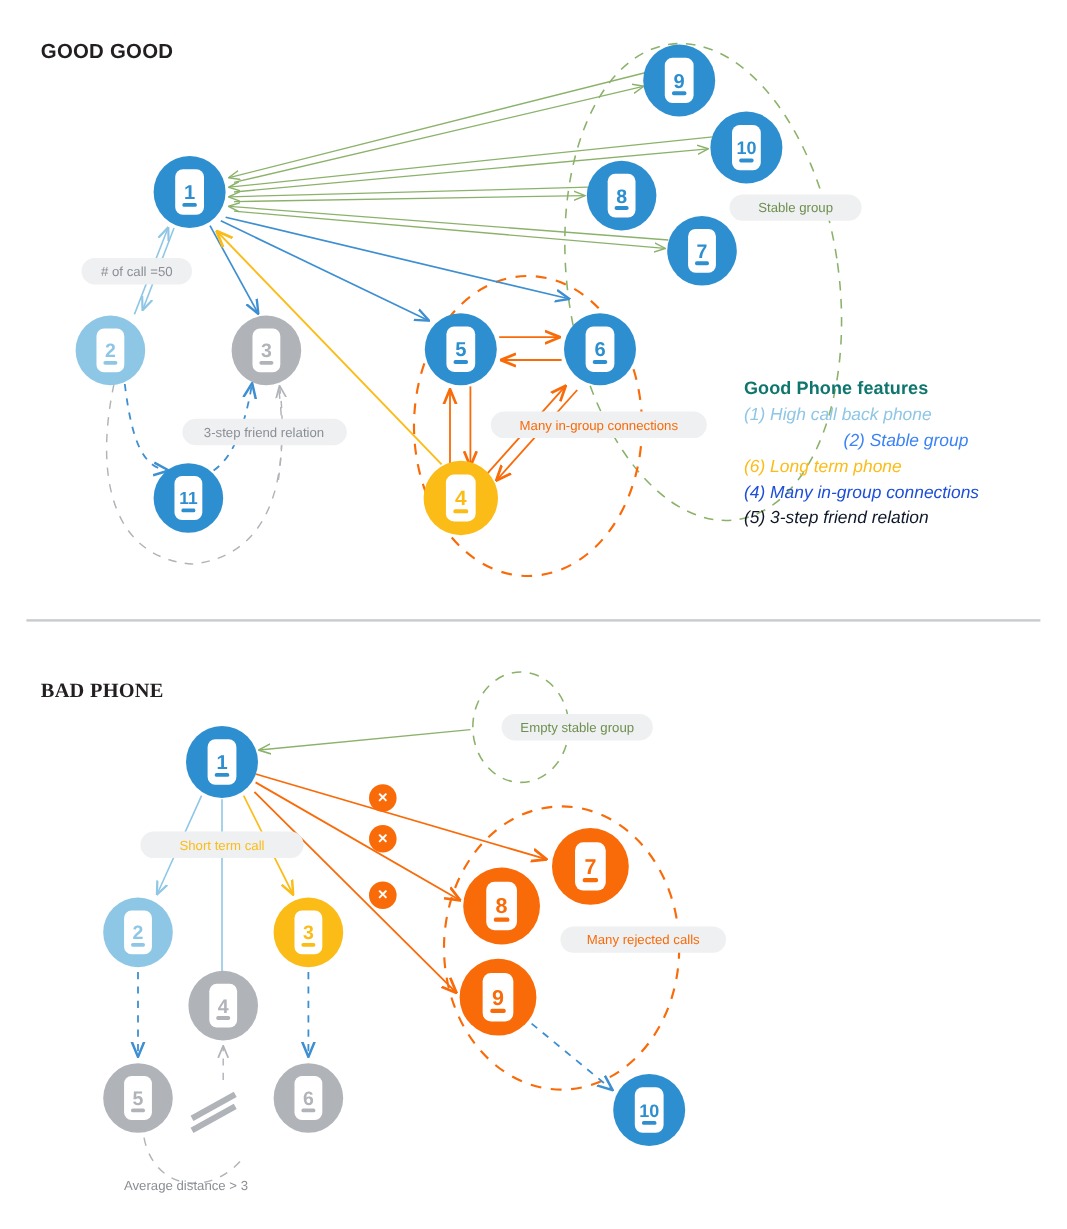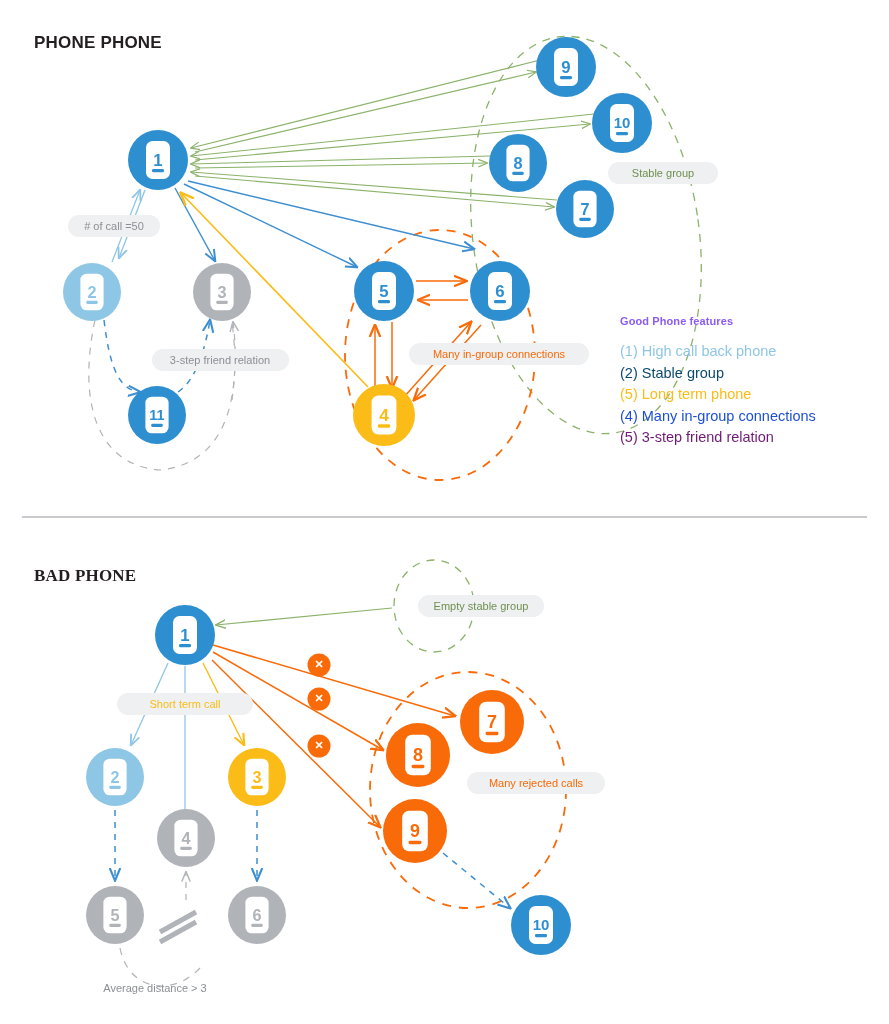--- a/index.html
+++ b/index.html
@@ -36,43 +36,44 @@
     height: 2px;
     background: #c8cace;
   }
 
   .legend {
     position: absolute;
     width: 270px;
   }
   #good-legend { left: 620px; top: 315px; }
   .legend-title {
-    font-size: 11px;
+    font-size: 15px;
     font-weight: bold;
-    color: #8b5cf6;
-    margin-bottom: 14px;
+    color: #0f766e;
+    margin-bottom: 4px;
     letter-spacing: 0.1px;
   }
   .legend-item {
     font-size: 14.5px;
     line-height: 21.5px;
     white-space: nowrap;
+    font-style: italic;
   }
 
   svg { display: block; }
   .pill-text {
     font-family: "Liberation Sans", sans-serif;
     font-size: 11px;
   }
 </style>
 </head>
 <body>
 
 <div class="panel" id="good-panel">
-  <div class="section-title" id="good-title">PHONE PHONE</div>
+  <div class="section-title" id="good-title">GOOD GOOD</div>
 
   <svg id="good-svg" width="889" height="512">
     <defs>
       <marker id="ah-green" markerWidth="9" markerHeight="9" refX="8" refY="4.5" orient="auto">
         <path d="M0,1 L8.5,4.5 L0,8" fill="none" stroke="#8bb26a" stroke-width="1.1"></path>
       </marker>
       <marker id="ah-blue" markerWidth="9" markerHeight="9" refX="8" refY="4.5" orient="auto">
         <path d="M0,1 L8.5,4.5 L0,8" fill="none" stroke="#3d8fd1" stroke-width="1.4"></path>
       </marker>
       <marker id="ah-bluelight" markerWidth="9" markerHeight="9" refX="8" refY="4.5" orient="auto">
@@ -224,24 +225,24 @@
           <text x="585" y="210.5" text-anchor="middle" dominant-baseline="middle" fill="#2e8fd0" font-family="&quot;Liberation Sans&quot;, sans-serif" font-size="16.240000000000002" font-weight="600">7</text>
           <rect x="579.2" y="217.7696" width="11.600000000000001" height="3.19" rx="1.4" fill="#2e8fd0"></rect>
         </g>
       </g>
   </svg>
 
   <div class="legend" id="good-legend">
     <div class="legend-title">Good Phone features</div>
     <div id="good-legend-items">
         <div class="legend-item" style="color: rgb(142, 198, 230);">(1) High call back phone</div>
-        <div class="legend-item" style="color: #0c4a6e;">(2) Stable group</div>
-        <div class="legend-item" style="color: rgb(252, 188, 23);">(5) Long term phone</div>
+        <div class="legend-item" style="color: #3b82f6; text-align: center;">(2) Stable group</div>
+        <div class="legend-item" style="color: rgb(252, 188, 23);">(6) Long term phone</div>
         <div class="legend-item" style="color: #1d4ed8;">(4) Many in-group connections</div>
-        <div class="legend-item" style="color: #701a75;">(5) 3-step friend relation</div>
+        <div class="legend-item" style="color: #0f172a;">(5) 3-step friend relation</div>
       </div>
   </div>
 </div>
 
 <div class="divider" style="background: rgb(200, 202, 206);"></div>
 
 <div class="panel" id="bad-panel">
   <div class="section-title" id="bad-title">BAD PHONE</div>
 
   <svg id="bad-svg" width="889" height="512" viewBox="0 512 889 512">

